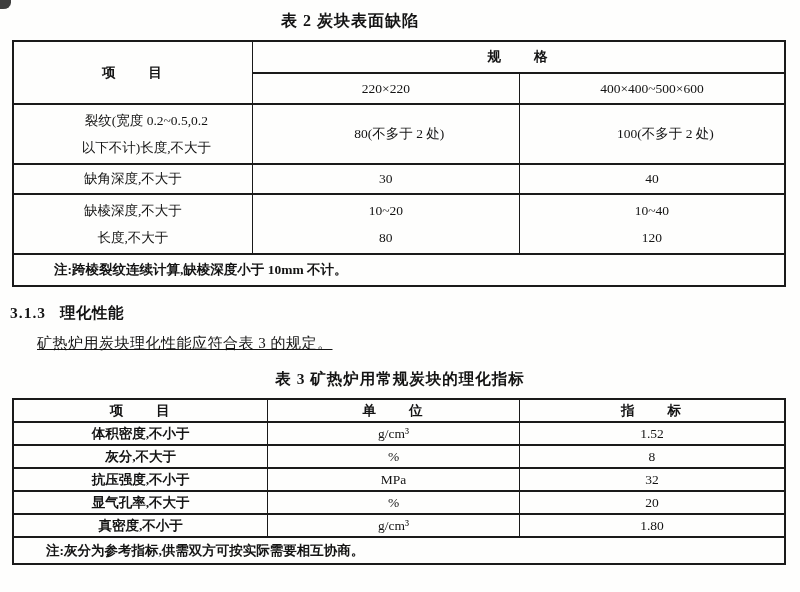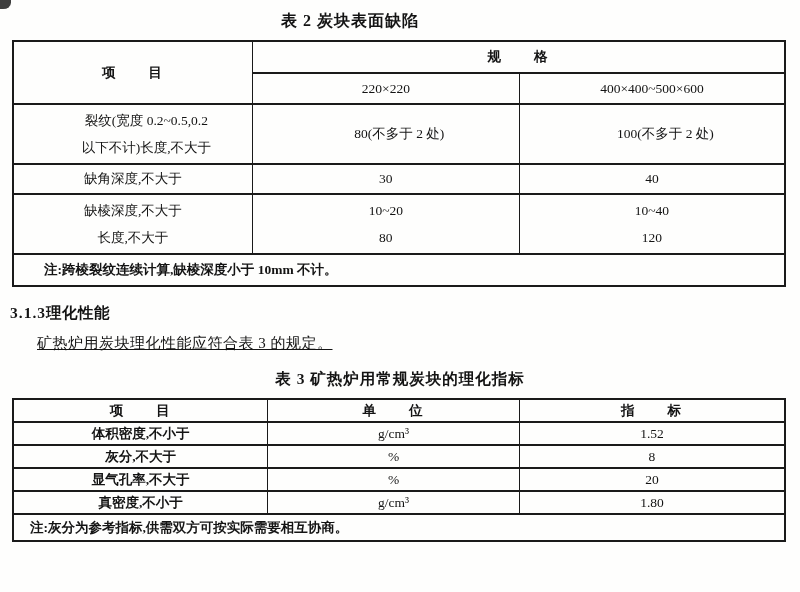--- a/index.html
+++ b/index.html
@@ -38,43 +38,43 @@
   td.note-cell{text-align:left;font-weight:bold;font-size:13.5px;}
 
   
   .t2{position:absolute;top:40px;left:12px;width:774px;border:2.5px solid #1a1a1a;}
   .t2 col.c1{width:31%;} .t2 col.c2{width:34.6%;} .t2 col.c3{width:34.4%;}
   .t2 tr.r1 td{height:30px;}
   .t2 tr.r2 td{height:29px;}
   .t2 tr.r3 td{height:58px;padding-left:27px;}
   .t2 tr.r4 td{height:28px;}
   .t2 tr.r5 td{height:58px;}
-  .t2 tr.rnote td{height:30px;padding-left:30px;}
+  .t2 tr.rnote td{height:30px;padding-left:40px;}
   .t2 .two-line div{line-height:27px;}
   .t2 td.hdr{font-weight:bold;letter-spacing:2px;}
 
   
   .section-heading{
     position:absolute;top:303px;left:10px;
     font-weight:bold;font-size:15.5px;letter-spacing:.5px;
   }
-  .section-heading .num{letter-spacing:1px;text-align:center;}
+  .section-heading .num{margin-right:14px;letter-spacing:1px;text-align:center;}
   .section-body{position:absolute;top:334px;left:37px;font-size:15px;letter-spacing:.5px;text-decoration:underline;}
 
   .t3-title{
     position:absolute;top:369px;left:0;width:800px;text-align:center;
     font-weight:bold;font-size:15.5px;letter-spacing:1px;
   }
 
   
   .t3{position:absolute;top:398px;left:12px;width:774px;border:2.5px solid #1a1a1a;}
   .t3 col.c1{width:33%;} .t3 col.c2{width:32.6%;} .t3 col.c3{width:34.4%;}
   .t3 tr td{height:21px;font-size:13.5px;}
   .t3 tr.head td{font-weight:bold;letter-spacing:2px;}
-  .t3 tr.rnote td{height:25px;padding-left:16px;}
+  .t3 tr.rnote td{height:25px;padding-left:32px;}
   .t3 td.item{font-weight:bold;}
 </style>
 </head>
 <body>
 
 <div class="page">
 
   <div class="corner-artifact"></div>
 
   <div class="t2-caption">
@@ -153,20 +153,25 @@
       <td class="item">体积密度,不小于</td>
       <td>g/cm³</td>
       <td>1.52</td>
     </tr>
     <tr>
       <td class="item">灰分,不大于</td>
       <td>%</td>
       <td>8</td>
     </tr>
     <tr>
+      <td class="item">抗压强度,不小于</td>
+      <td>MPa</td>
+      <td>32</td>
+    </tr>
+    <tr>
       <td class="item">显气孔率,不大于</td>
       <td>%</td>
       <td>20</td>
     </tr>
     <tr>
       <td class="item">真密度,不小于</td>
       <td>g/cm³</td>
       <td>1.80</td>
     </tr>
     <tr class="rnote">

